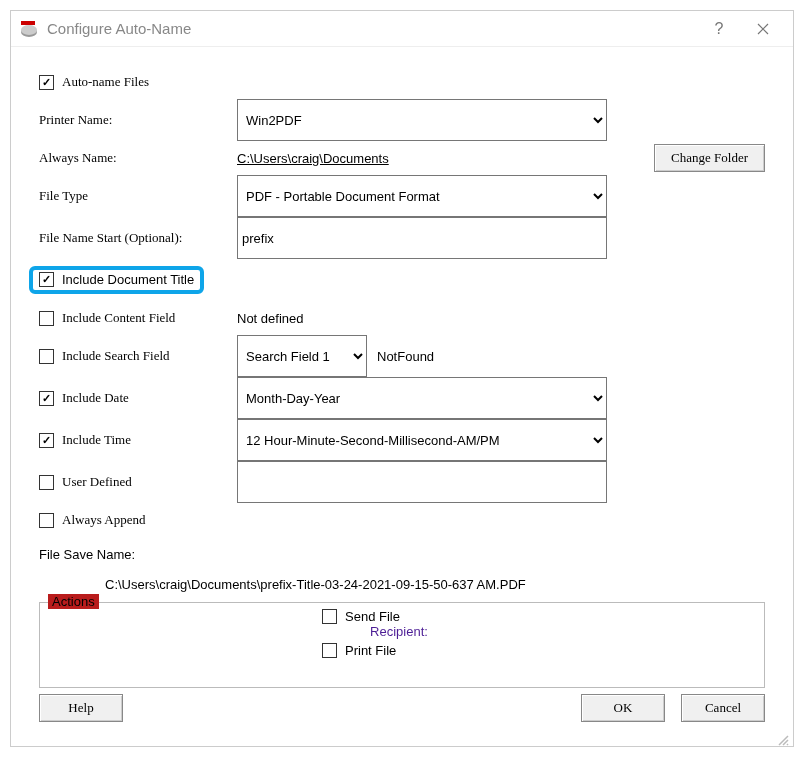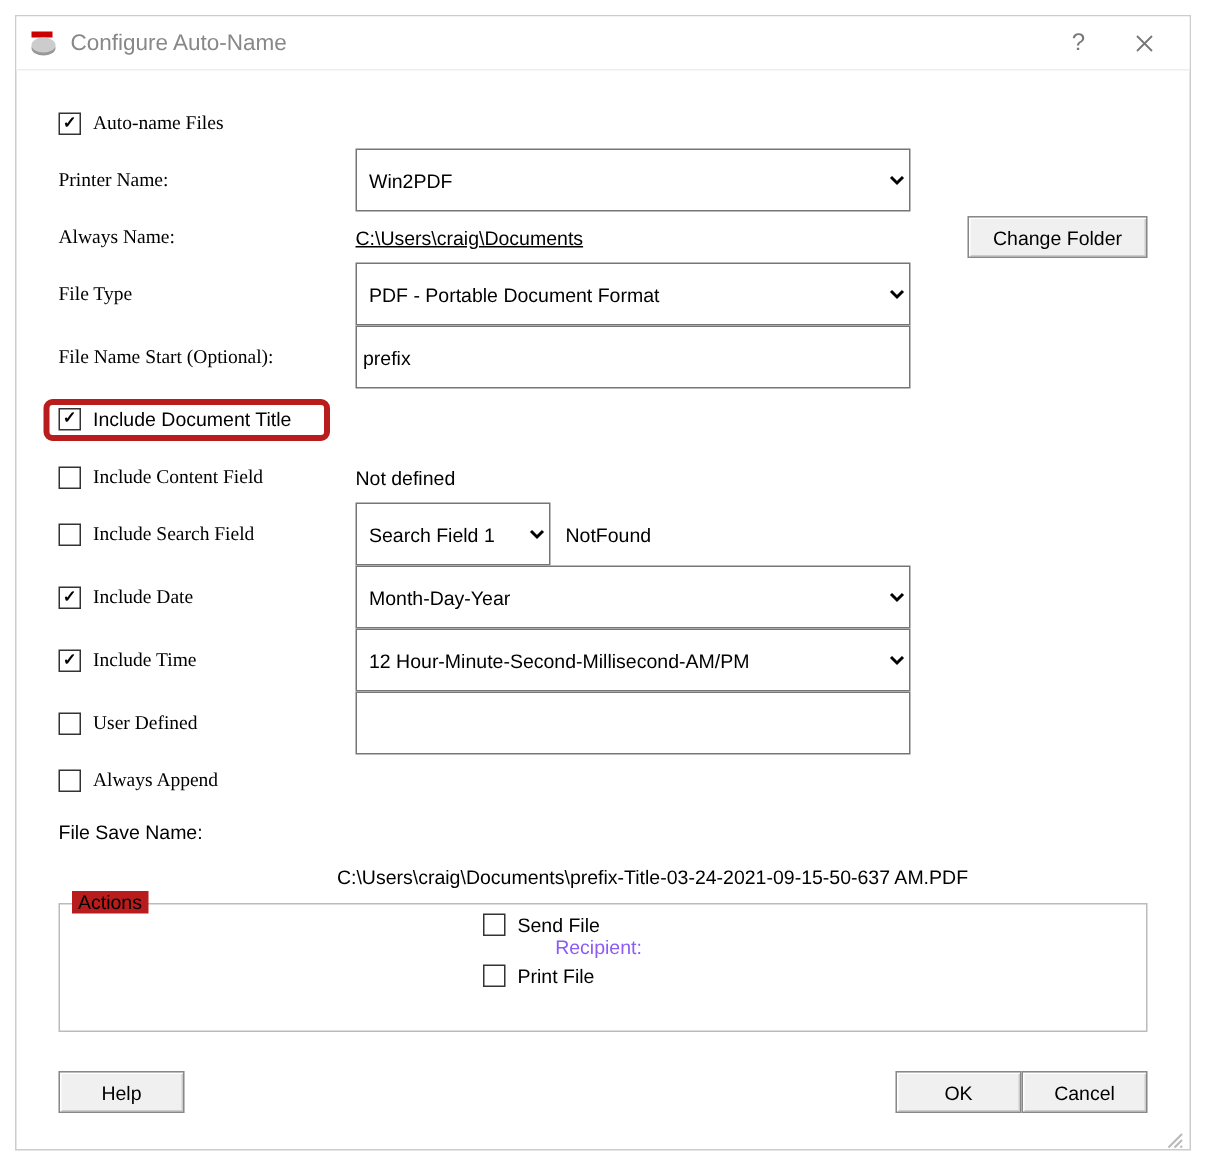--- a/index.html
+++ b/index.html
@@ -71,33 +71,33 @@
     font-family: inherit;
     font-size: 13px;
     height: 42px;
     padding: 1px 4px;
     border: 1px solid #767676;
     background: #fff;
   }
   .wide { width: 370px; }
   .small-select { width: 130px; }
   .btn3d {
-    font-family: Liberation Sans, sans-serif;
+    font-family: Liberation Serif, serif;
     font-size: 13px;
     height: 28px;
     padding: 0 16px;
     border: 1px solid #888;
     background: #f0f0f0;
     box-shadow: 1px 1px 0 #fff inset, -1px -1px 0 #ccc inset;
     cursor: pointer;
   }
   .highlight-box {
-    border: 4px solid #b91c1c;
+    border: 4px solid #0ea5e9;
     border-radius: 6px;
-    padding: 2px 22px 3px 0;
+    padding: 2px 6px 3px 0;
     margin-left: -10px;
     display: inline-flex;
     align-items:center;
   }
   .highlight-box .check { margin-left: 6px; }
   .fieldset {
     border: 1px solid #bbb;
     margin-top: 10px;
     padding: 6px 18px 10px 18px;
     position: relative;
@@ -109,42 +109,41 @@
     padding: 0 4px;
     font-size: 13px;
   }
   .actions-row {
     display: flex;
     align-items: center;
     min-height: 34px;
     flex-direction: column;
   }
   .actions-row .labelcol2 { width: 160px; display:flex; align-items:center;}
-  .recipient-label { color: #8b5cf6; margin-right: 6px; }
+  .recipient-label { color: #4c1d95; margin-right: 6px; }
   .disabled-select {
     color: #888; background: #f5f5f5;
   }
   .bottom-buttons {
     display: flex;
-    margin-top: 26px;
-    gap: 0;
+    margin-top: 6px;
+    gap: 16px;
   }
   .bottom-buttons .spacer { flex:1; }
   .resize-grip {
     text-align: right;
     padding-right: 4px;
     color: #bbb;
     font-size: 14px;
     line-height: 10px;
   }
   .static-text { color:#000;text-decoration:underline; }
   .preview {
     margin: 6px 0 6px 66px;
     font-size: 13px;
-    text-align: center;
   }
   .notfound { margin-left: 10px; }
 </style>
 </head>
 <body>
 
 <div class="window">
 
   <div class="titlebar">
     <span class="icon">

